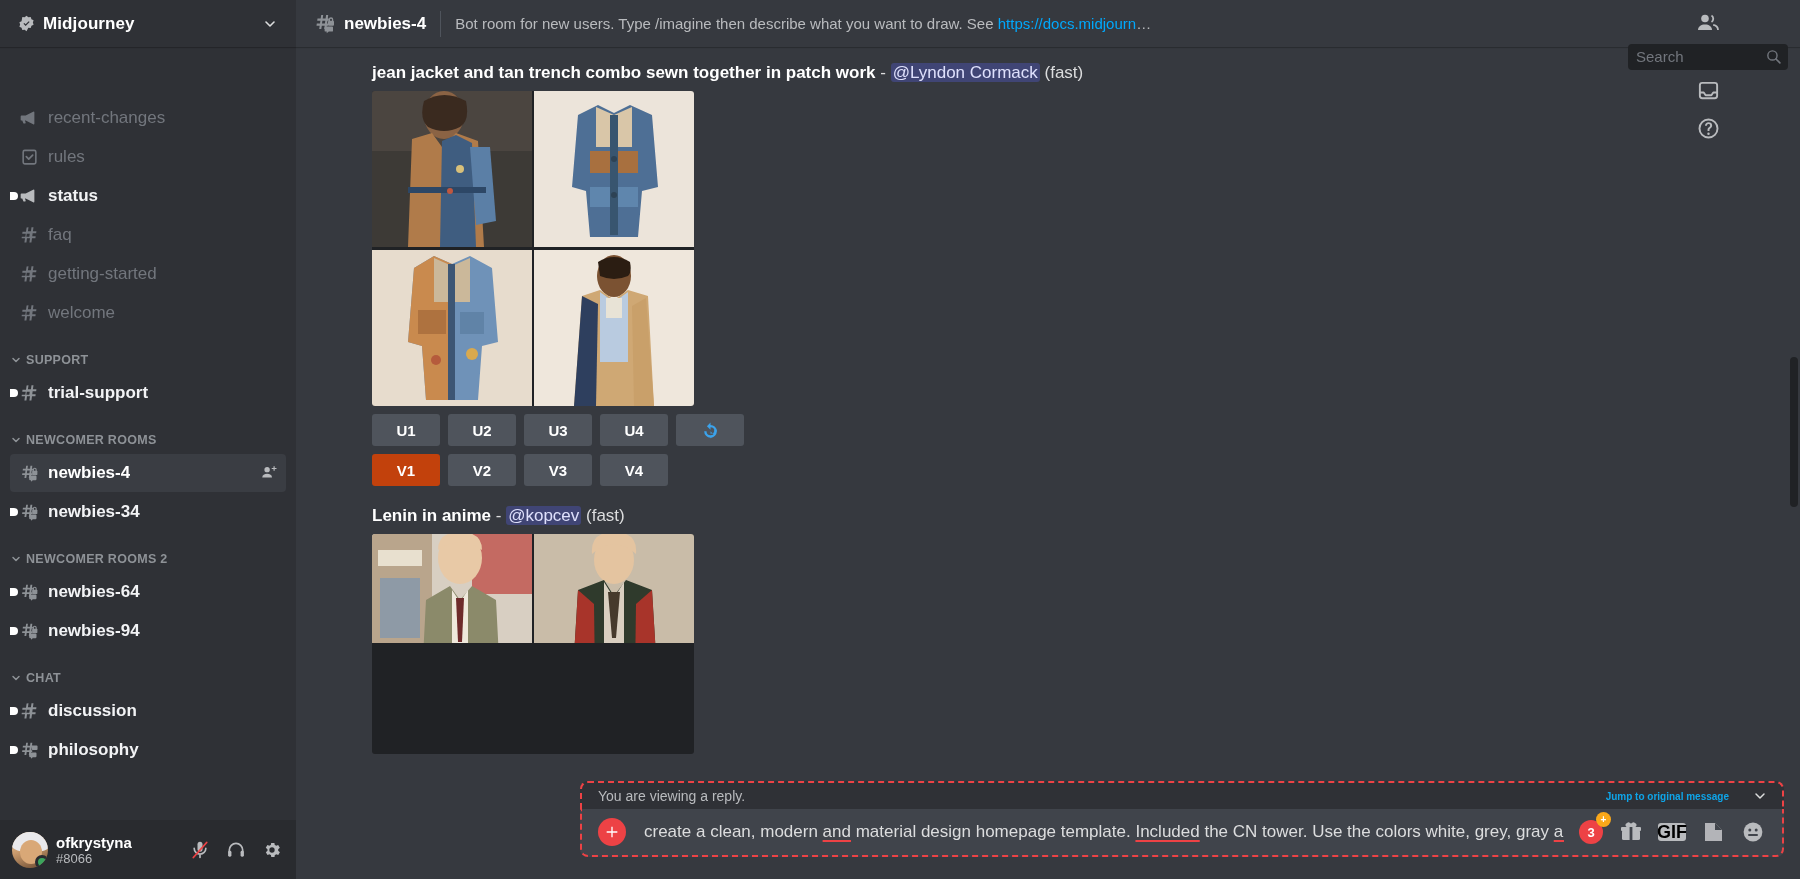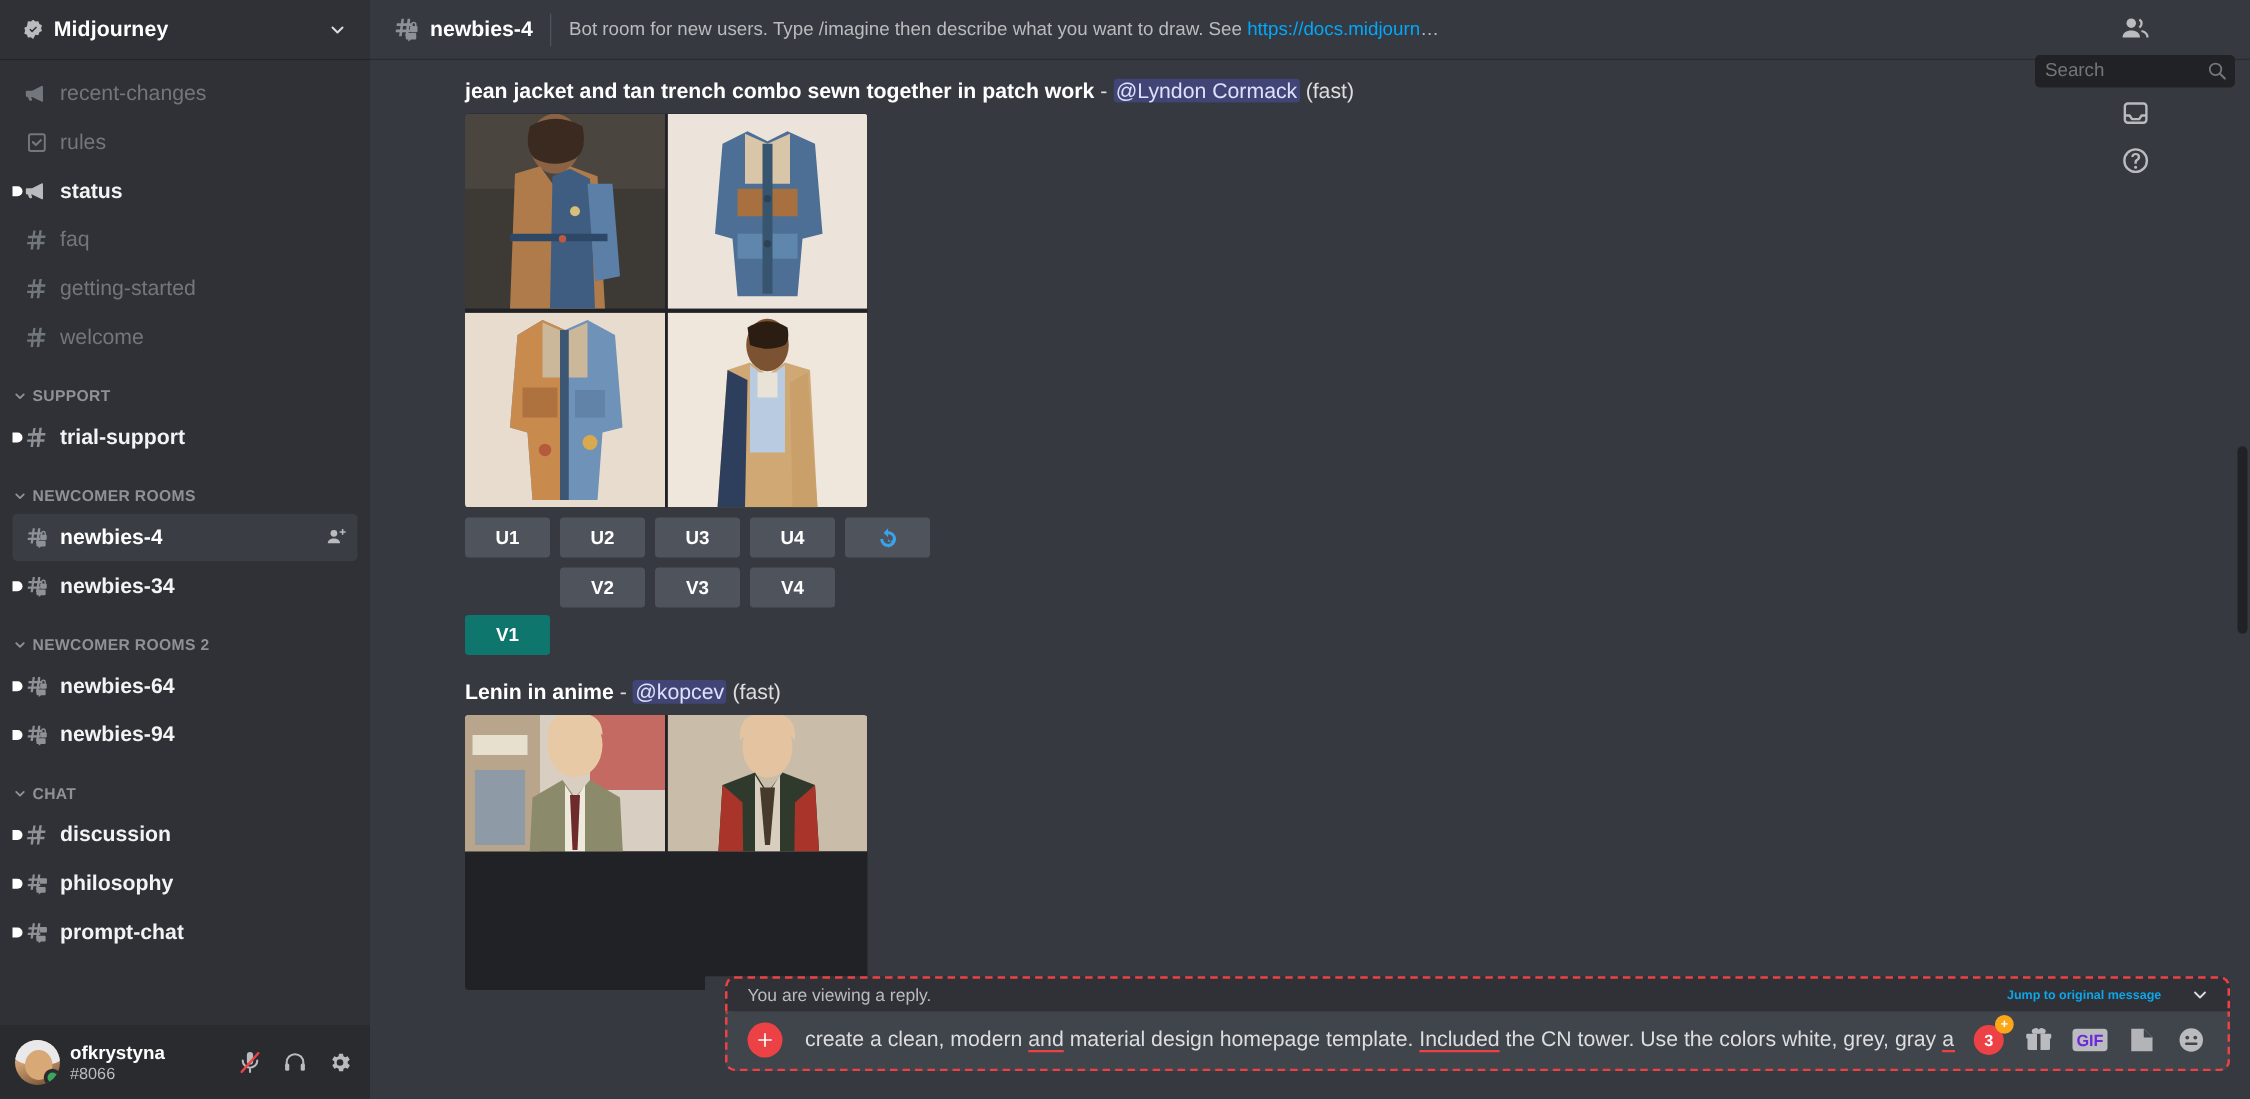--- a/index.html
+++ b/index.html
@@ -9,21 +9,21 @@
     font-family: "Liberation Sans", sans-serif;
     overflow: hidden;
   }
   .app { display: flex; width: 1800px; height: 879px; position: relative; }
 
   
   .sidebar {
     width: 296px; height: 879px;
     background: #2f3136;
     display: flex; flex-direction: column;
-    position: relative; flex: 0 0 296px;
+    position: relative; flex: 0 0 296px; gap: 43px;
   }
   .server-header {
     height: 47px; flex: 0 0 47px;
     display: flex; align-items: center;
     padding: 0 18px;
     box-shadow: 0 1px 0 rgba(4,4,5,.2), 0 1.5px 0 rgba(6,6,7,.05);
     cursor: pointer;
   }
   .verified-badge {
     width: 17px; height: 17px; margin-right: 8px;
@@ -162,21 +162,21 @@
   }
   .grid .cell { position:relative; overflow:hidden; }
 
   .btnrow { display:flex; gap:8px; margin: 8px 0 0 0; }
   .mjbtn {
     width: 68px; height: 32px; border-radius: 3px; background:#4f545c;
     color:#fff; font-size:15px; font-weight:600;
     display:flex; align-items:center; justify-content:center; cursor:pointer;
     border:none; font-family:"Liberation Sans", sans-serif;
   }
-  .mjbtn.primary { background:#0f766e;margin-top:38px; }
+  .mjbtn.primary { background:#c2410c; }
   .mjbtn.icon { width:68px; }
 
   
   .composer-wrap {
     position:absolute; left:268px; right:0; bottom:0;
     padding: 0 16px 22px 16px; background:#36393f;margin-top:36px;
   }
   .replybar {
     height: 28px; background:#2f3136; border-radius:8px 8px 0 0;
     display:flex; align-items:center; padding:0 14px 0 16px;
@@ -687,21 +687,21 @@
             <span class="giftbadge">+</span>
           </span>
           <span class="cicon">
             <svg viewBox="0 0 24 24" width="24" height="24">
               <rect x="3" y="10" width="18" height="10" rx="1.5" fill="#b9bbbe"></rect>
               <rect x="2" y="7" width="20" height="4" rx="1" fill="#b9bbbe"></rect>
               <rect x="10.6" y="7" width="2.8" height="13" fill="#40444b"></rect>
               <path fill="#b9bbbe" d="M8 3a2.6 2.6 0 014 .7A2.6 2.6 0 0116 3a2 2 0 01-1 4H9a2 2 0 01-1-4z"></path>
             </svg>
           </span>
-          <span class="cicon" style="font-size:13px;font-weight:700;background:#b9bbbe;color:#6d28d9;border-radius:3px;width:28px;height:18px;align-items:center;">
+          <span class="cicon" style="font-size:18px;font-weight:700;background:#b9bbbe;color:#000000;border-radius:3px;width:28px;height:18px;align-items:center;">
             <span>GIF</span>
           </span>
           <span class="cicon">
             <svg viewBox="0 0 24 24" width="24" height="24">
               <path fill="#b9bbbe" d="M4 3h10l7 7v11H4z" opacity=".95"></path>
               <path fill="#40444b" d="M14 3l7 7h-7z"></path>
             </svg>
           </span>
           <span class="cicon">
             <svg viewBox="0 0 24 24" width="24" height="24">

